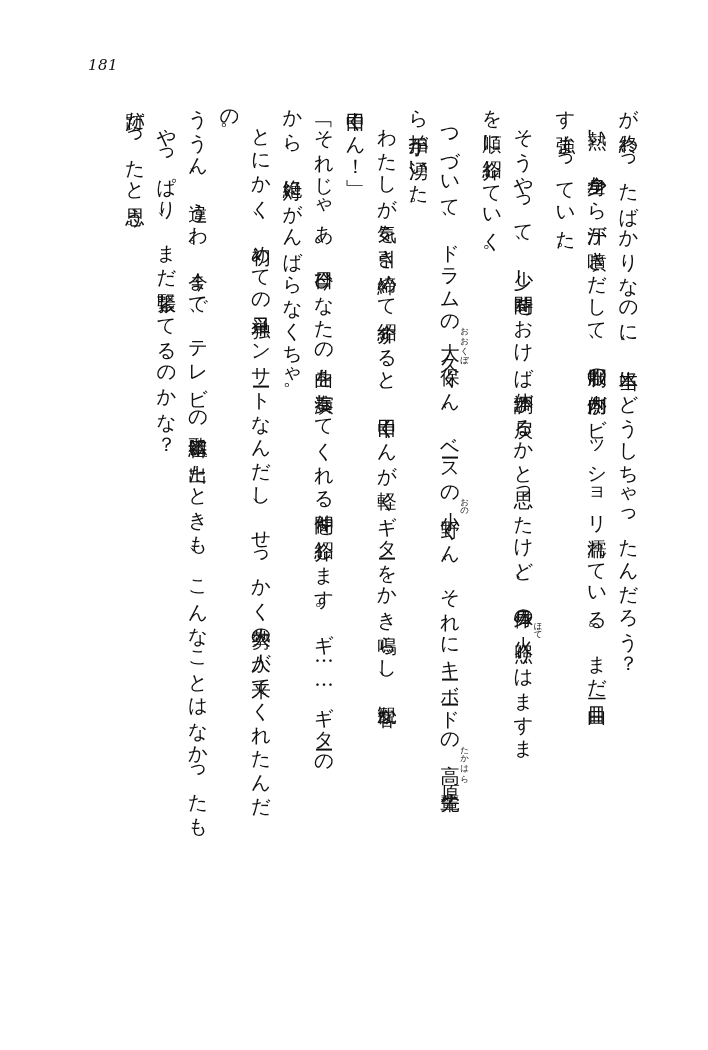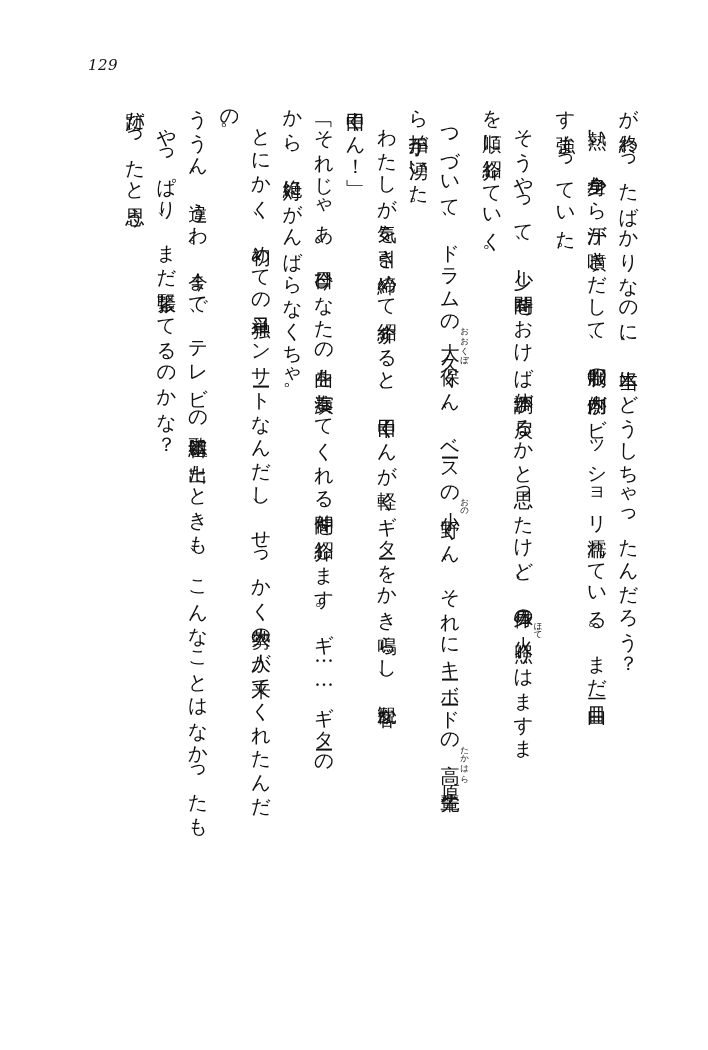--- a/index.html
+++ b/index.html
@@ -62,21 +62,21 @@
     font-size: 8.5px;
     letter-spacing: 0px;
     color: #111111;
   }
 </style>
 </head>
 <body>
 
 <div id="page">
 
-  <div id="page-number">129</div>
+  <div id="page-number">181</div>
 
   <div id="text-block">
     <div class="line">跡だったと思う。</div>
     <div class="line indent">やっぱり、まだ緊張してるのかな？</div>
     <div class="line">ううん、違うわ。今まで、テレビの歌番組に出たときも、こんなことはなかったも</div>
     <div class="line">の。</div>
     <div class="line indent">とにかく、初めての単独コンサートなんだし、せっかく大勢の人が来てくれたんだ</div>
     <div class="line">から、絶対にがんばらなくちゃ。</div>
     <div class="line indent">「それじゃあ、今日ひなたの曲を演奏してくれる仲間を紹介します。ギ……ギターの</div>
     <div class="line">中田くん！」</div>

